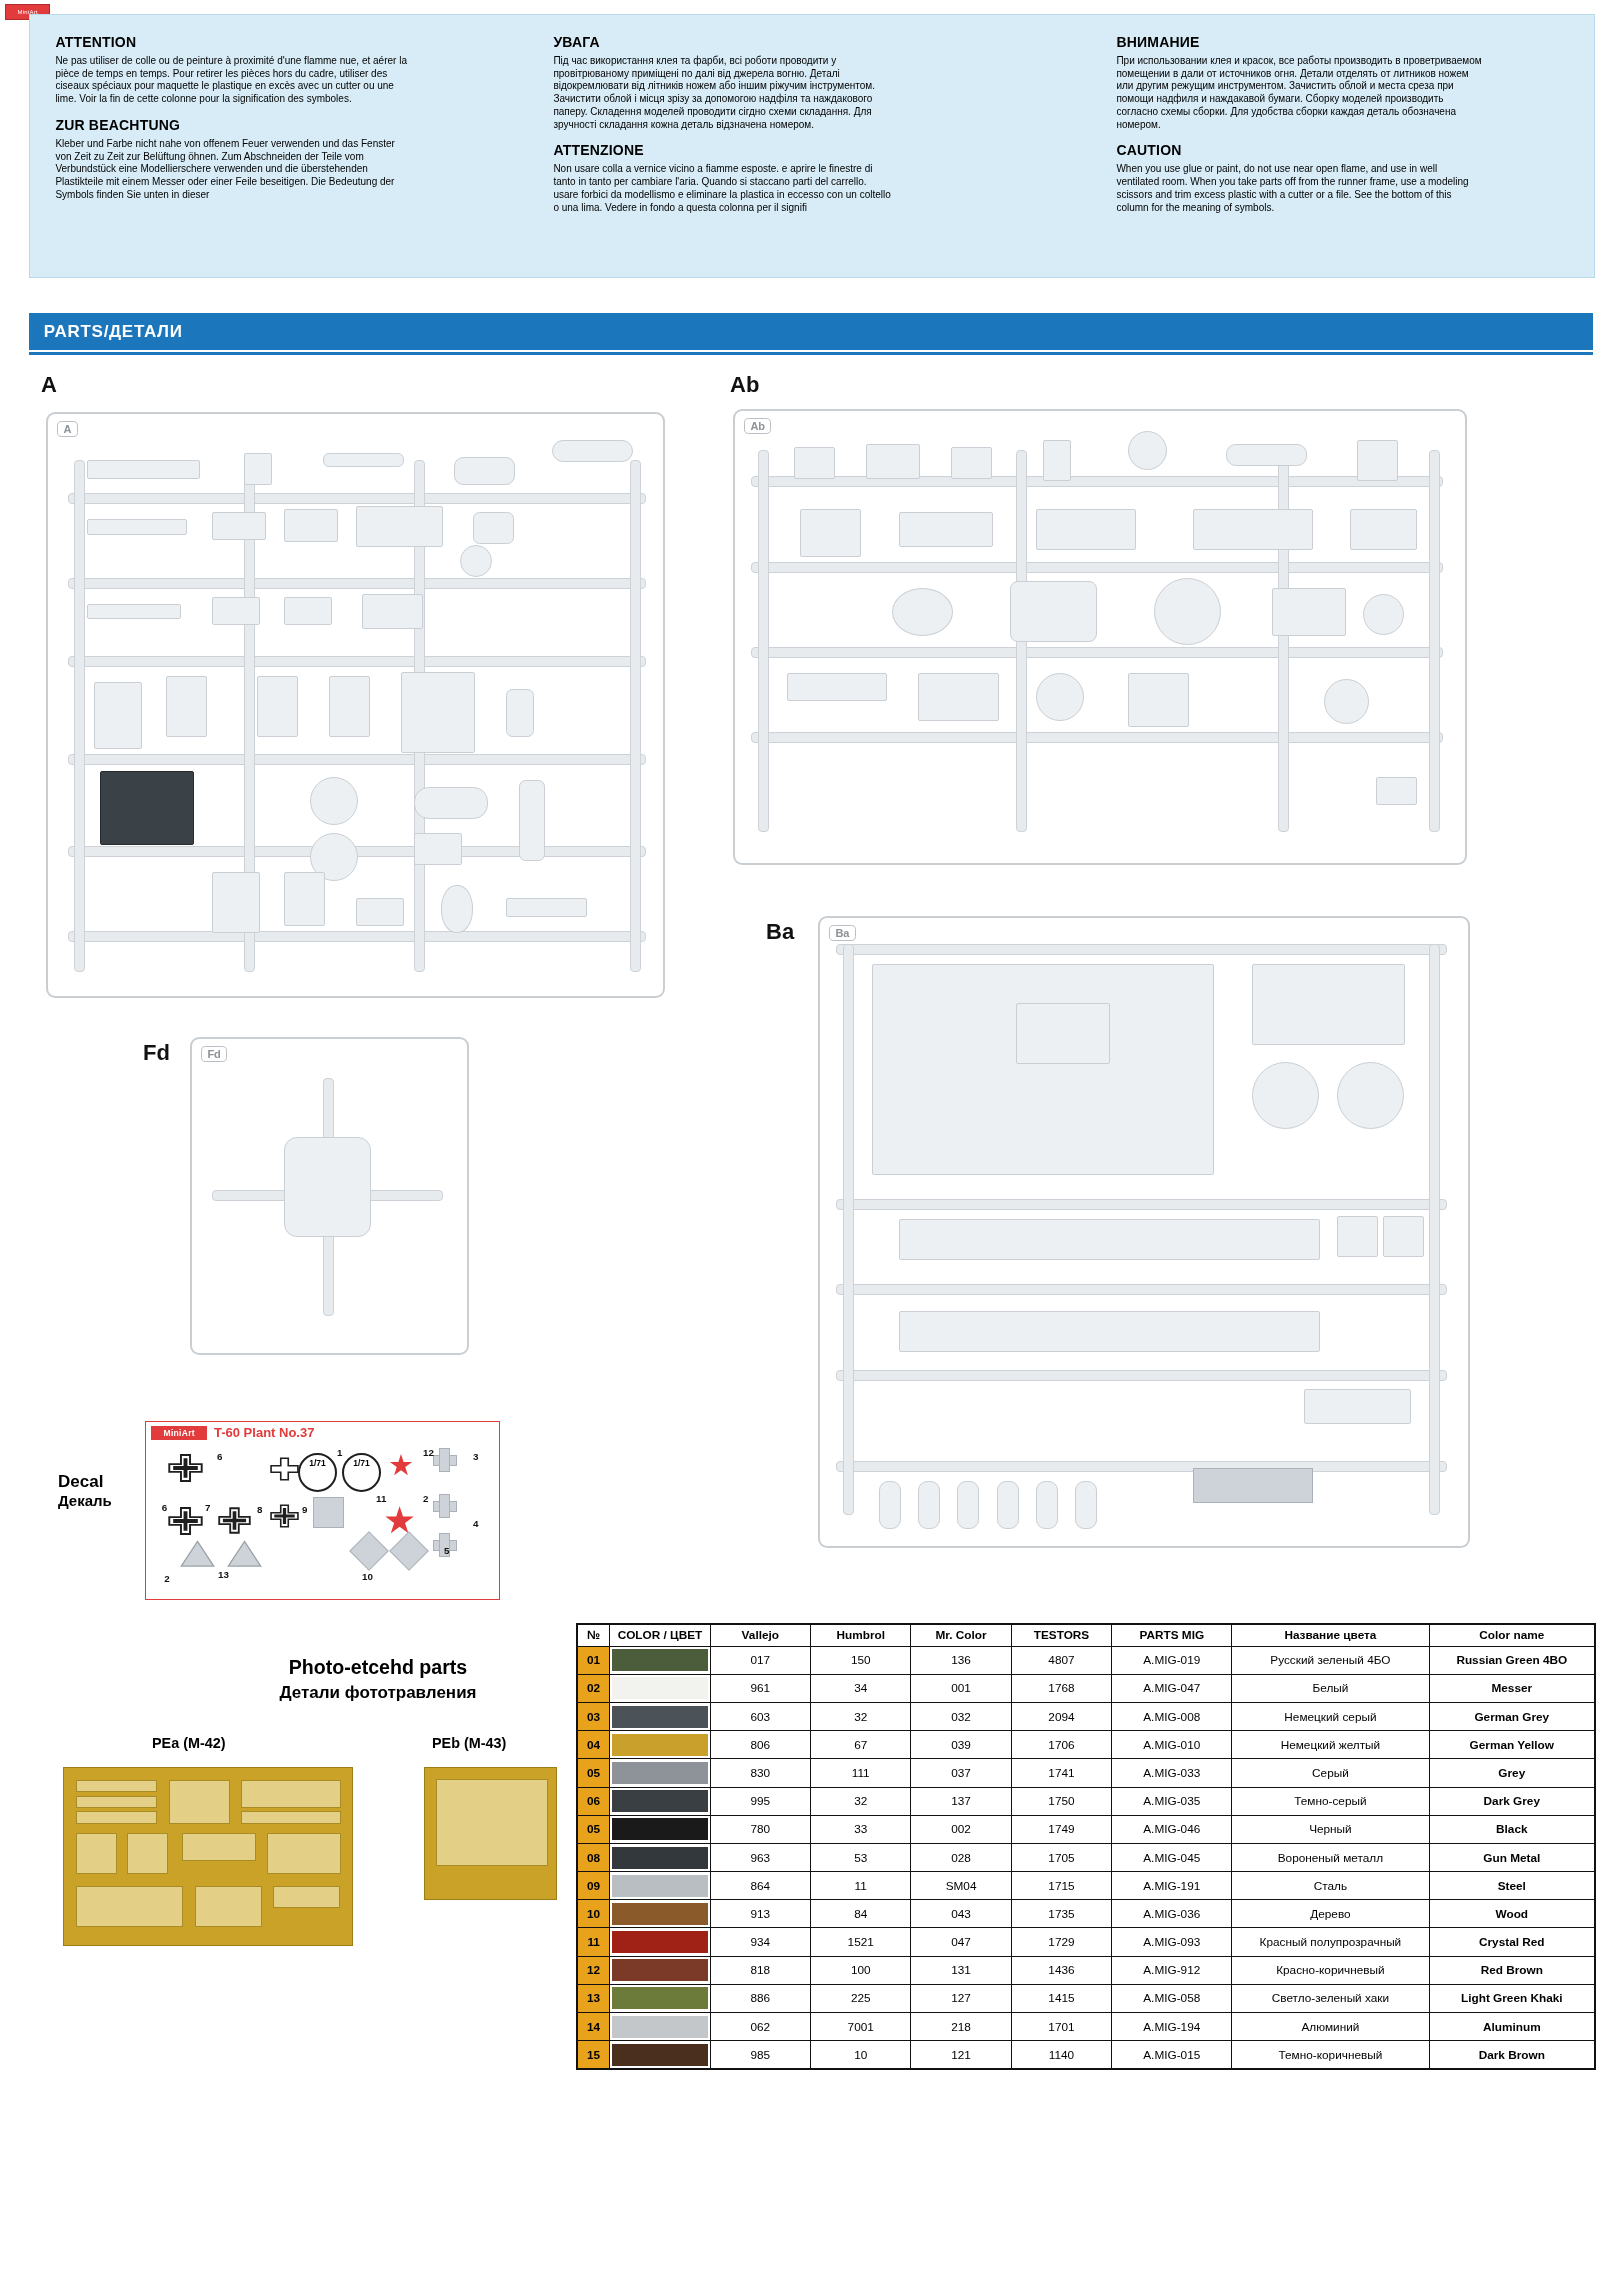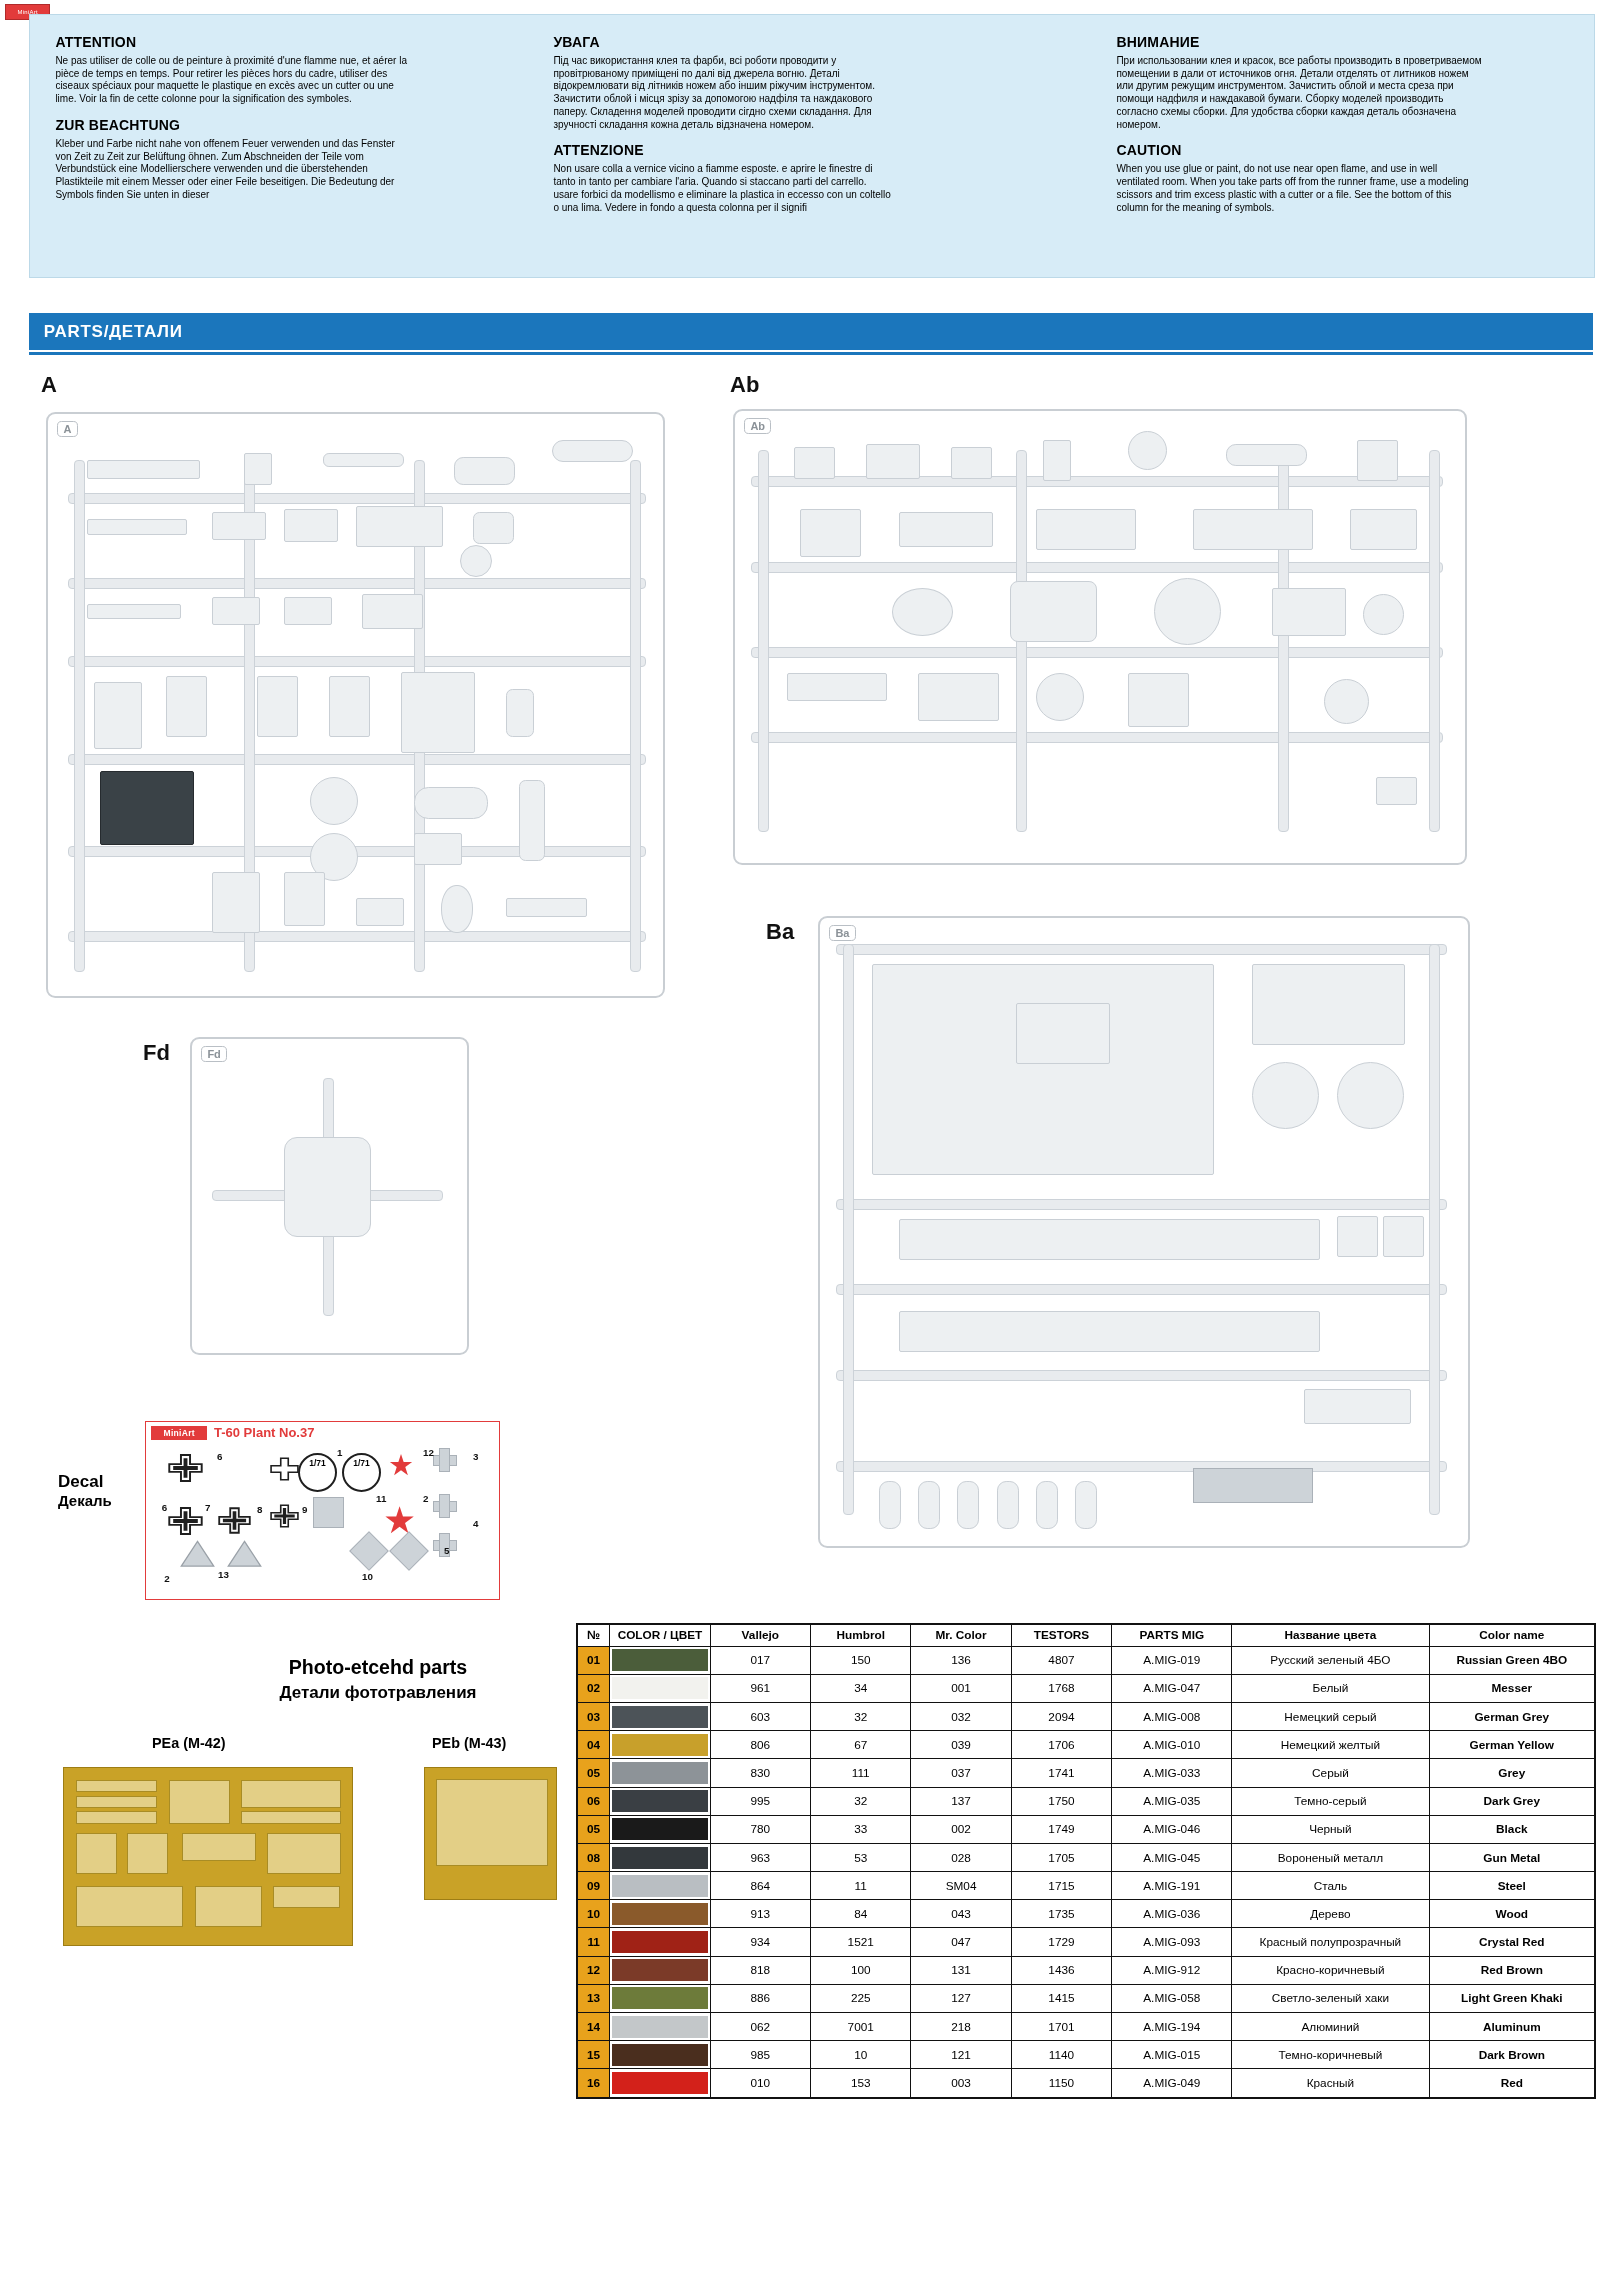--- a/index.html
+++ b/index.html
@@ -544,31 +544,18 @@
               <div style="background:#4a2e1e"></div>
             </td>
             <td>985</td>
             <td>10</td>
             <td>121</td>
             <td>1140</td>
             <td>A.MIG-015</td>
             <td class="nm">Темно-коричневый</td>
             <td class="nm"><b>Dark Brown</b></td>
           </tr>
-          <tr>
-            <td class="no">16</td>
-            <td class="sw">
-              <div style="background:#d3211a"></div>
-            </td>
-            <td>010</td>
-            <td>153</td>
-            <td>003</td>
-            <td>1150</td>
-            <td>A.MIG-049</td>
-            <td class="nm">Красный</td>
-            <td class="nm"><b>Red</b></td>
-          </tr>
         </tbody>
     </table>
   </div>
 
 </div>
 
 
 </body></html>

